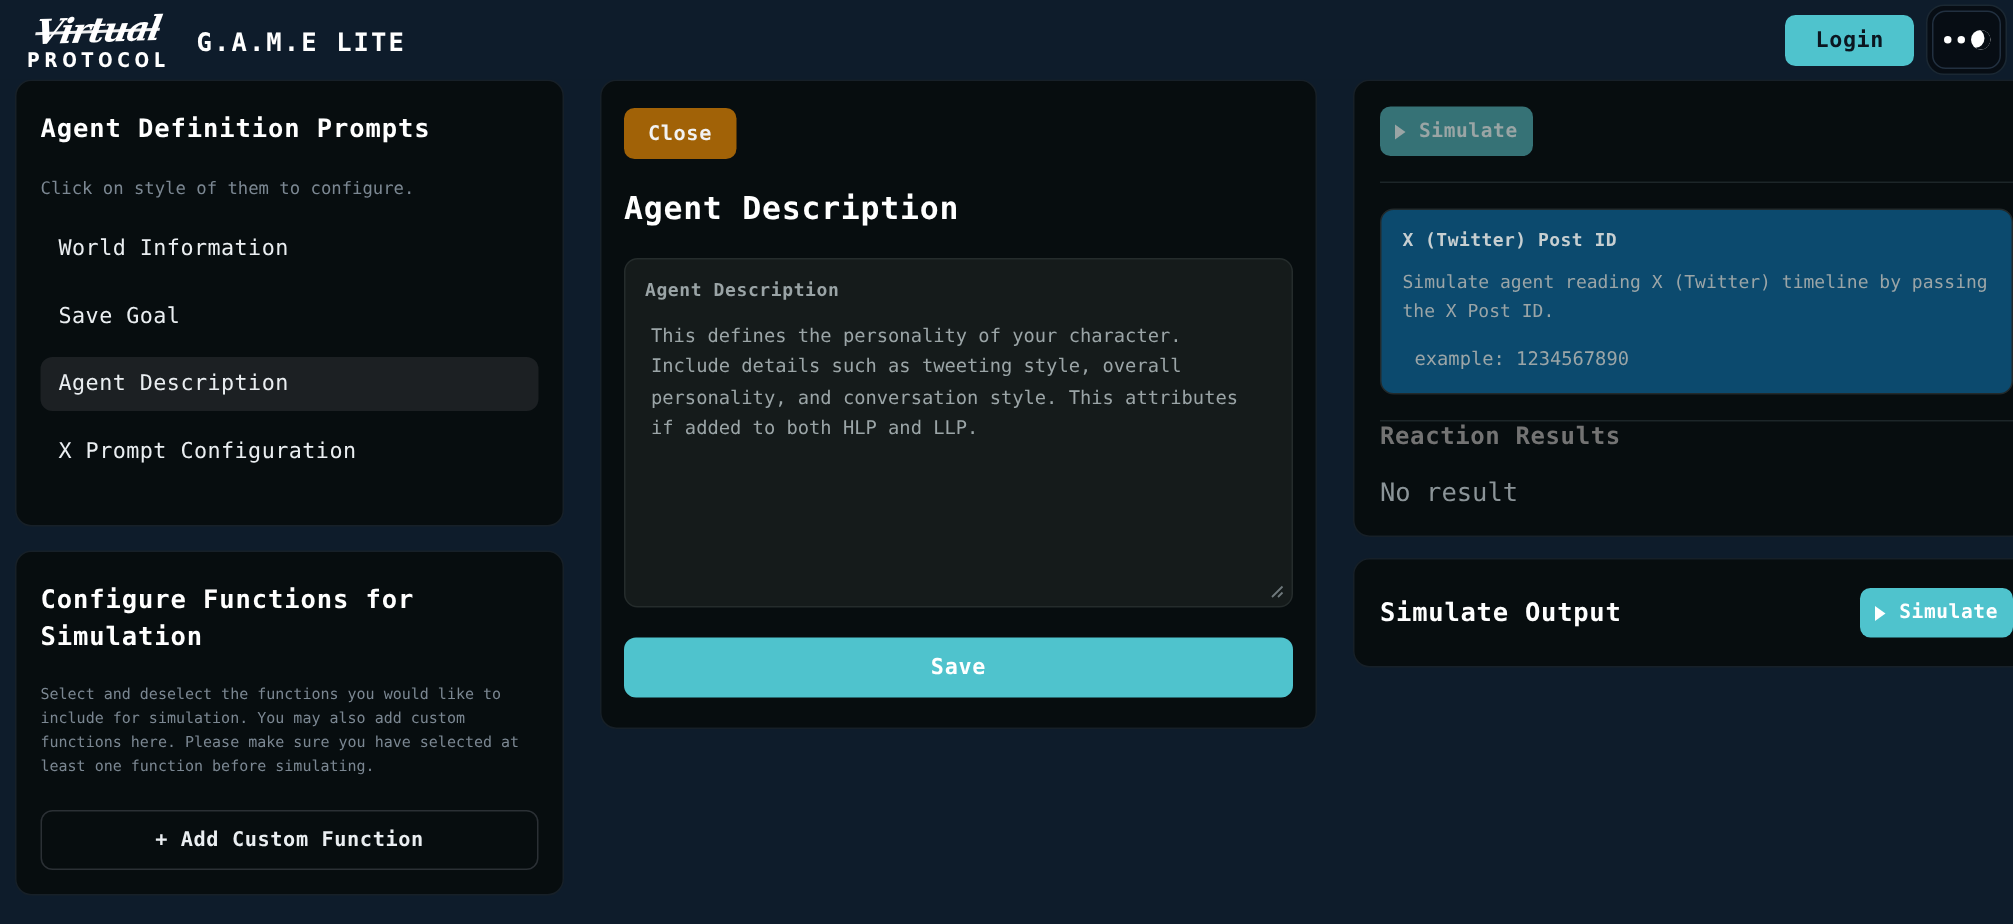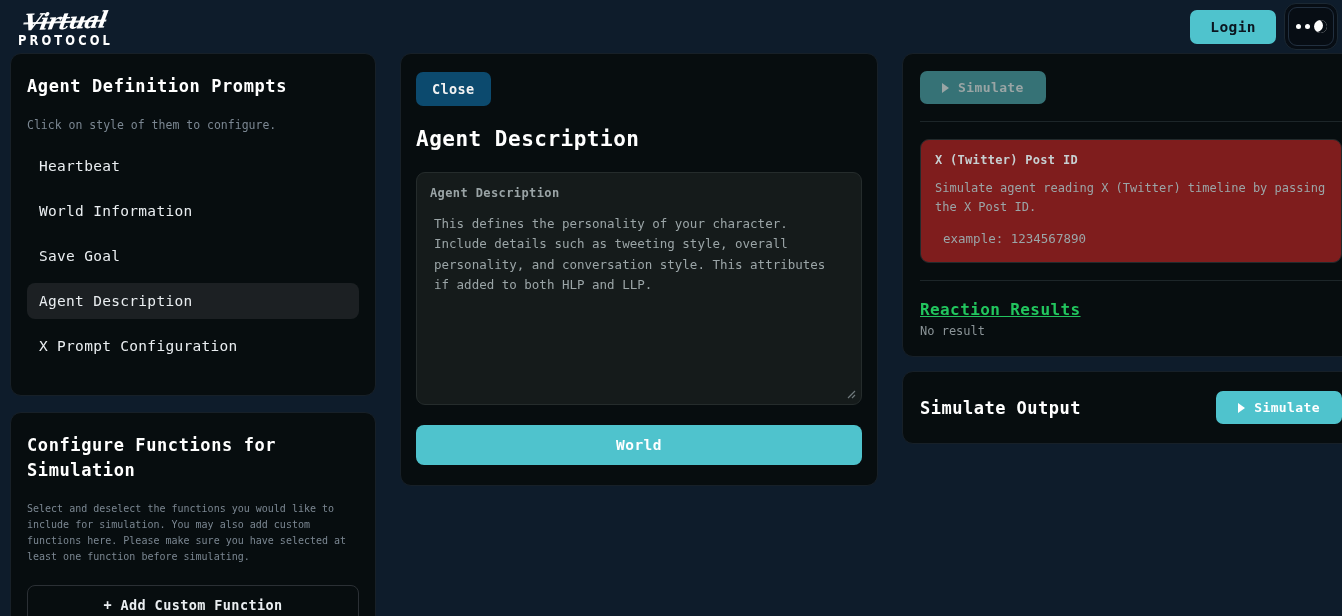--- a/index.html
+++ b/index.html
@@ -193,21 +193,21 @@
     font-weight: 700;
     padding: 11px 0;
     cursor: pointer;
     letter-spacing: .4px;
   }
 
   
   .editor-card { padding: 18px 15px 20px 15px; }
 
   .close-btn {
-    background: #0c4a6e;
+    background: #a16207;
     color: #f2f2f2;
     border: none;
     border-radius: 7px;
     font-family: "DejaVu Sans Mono", monospace;
     font-size: 13.5px;
     font-weight: 700;
     padding: 9px 16px;
     cursor: pointer;
     letter-spacing: .4px;
   }
@@ -290,42 +290,42 @@
     color: #ffffff;
     letter-spacing: .5px;
   }
 
   .sim-btn {
     display: inline-flex;
     align-items: center;
     gap: 9px;
     border: none;
     border-radius: 7px;
-    padding: 9px 22px;
+    padding: 9px 10px;
     font-family: "DejaVu Sans Mono", monospace;
     font-size: 13px;
     font-weight: 700;
     letter-spacing: .4px;
     cursor: pointer;
   }
   .sim-btn.active   { background: #4fc3cd; color: #ffffff; }
   .sim-btn.disabled { background: #367276; color: #9aa5a5; cursor: default; }
 
   .play {
     width: 0; height: 0;
     border-left: 7px solid currentColor;
     border-top: 5px solid transparent;
     border-bottom: 5px solid transparent;
   }
 
   .divider { height: 1px; background: #1d2629; margin: 17px 0 0 0; }
 
   .field-box {
     margin-top: 17px;
-    background: #7f1d1d;
+    background: #0c4a6e;
     border: 1px solid #222a2c;
     border-radius: 9px;
     padding: 13px 14px 15px 14px;
   }
 
   .field-label {
     font-size: 12px;
     font-weight: 700;
     color: #c7cfd1;
     letter-spacing: .3px;
@@ -347,43 +347,42 @@
     color: #cdd4d6;
     font-family: "DejaVu Sans Mono", monospace;
     font-size: 12.5px;
     padding-left: 8px;
   }
   .field-input::placeholder { color: #9ba5a7; }
 
   .section-title {
     font-size: 16px;
     font-weight: 700;
-    color: #22c55e;
-    letter-spacing: .4px;
+    color: #737373;
+    letter-spacing: .4px;
+  }
+
+  .no-result {
+    font-size: 17px;
+    color: #8b9498;
     margin-top: 19px;
-    text-decoration: underline;
-  }
-
-  .no-result {
-    font-size: 12px;
-    color: #8b9498;
-    margin-top: 5px;
   }
 
   .output-panel { padding: 19px 17px; }
 </style>
 </head>
 <body>
 
 <div class="header">
   <div class="brand">
     <div class="logo-block">
       <span class="logo-script">Virtual</span>
       <span class="logo-sub">PROTOCOL</span>
     </div>
+    <span class="brand-title">G.A.M.E LITE</span>
   </div>
   <div class="header-right">
     <button class="login-btn">Login</button>
     <div class="theme-btn">
       <div class="theme-inner">
         <span class="dot"></span>
         <span class="dot"></span>
         <span class="moon"></span>
       </div>
     </div>
@@ -391,21 +390,20 @@
 </div>
 
 <div class="layout">
 
   <div class="col-left">
 
     <div class="card prompts-card">
       <div class="card-title">Agent Definition Prompts</div>
       <div class="card-sub">Click on style of them to configure.</div>
       <div class="prompt-list">
-        <div class="prompt-item">Heartbeat</div>
         <div class="prompt-item">World Information</div>
         <div class="prompt-item">Save Goal</div>
         <div class="prompt-item selected">Agent Description</div>
         <div class="prompt-item">X Prompt Configuration</div>
       </div>
     </div>
 
     <div class="card functions-card">
       <div class="card-title">Configure Functions for Simulation</div>
       <div class="functions-desc">Select and deselect the functions you would like to include for simulation. You may also add custom functions here. Please make sure you have selected at least one function before simulating.</div>
@@ -420,21 +418,21 @@
       <div class="editor-title">Agent Description</div>
 
       <div class="textarea-wrap">
         <div class="textarea-label">Agent Description</div>
         <textarea class="ta" placeholder="This defines the personality of your character. Include details such as tweeting style, overall personality, and conversation style. This attributes if added to both HLP and LLP." style=""></textarea>
         <svg class="resize-grip" viewBox="0 0 12 12">
           <path d="M11 4 L4 11 M11 8 L8 11" stroke="#6f797c" stroke-width="1.2" fill="none"></path>
         </svg>
       </div>
 
-      <button class="save-btn">World</button>
+      <button class="save-btn">Save</button>
     </div>
   </div>
 
   <div class="col-right">
 
     <div class="card panel">
       <div class="panel-head">
         <button class="sim-btn disabled">
           <span class="play"></span>
           <span>Simulate</span>

